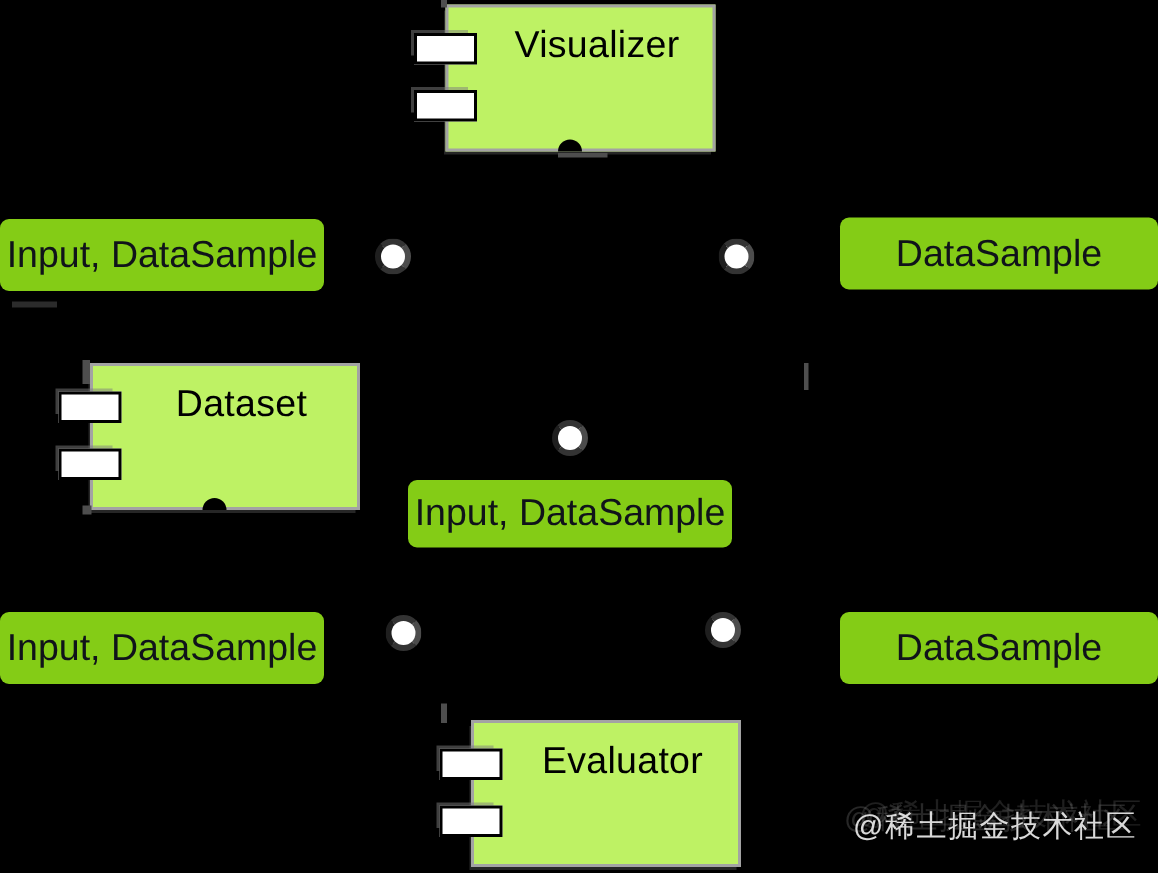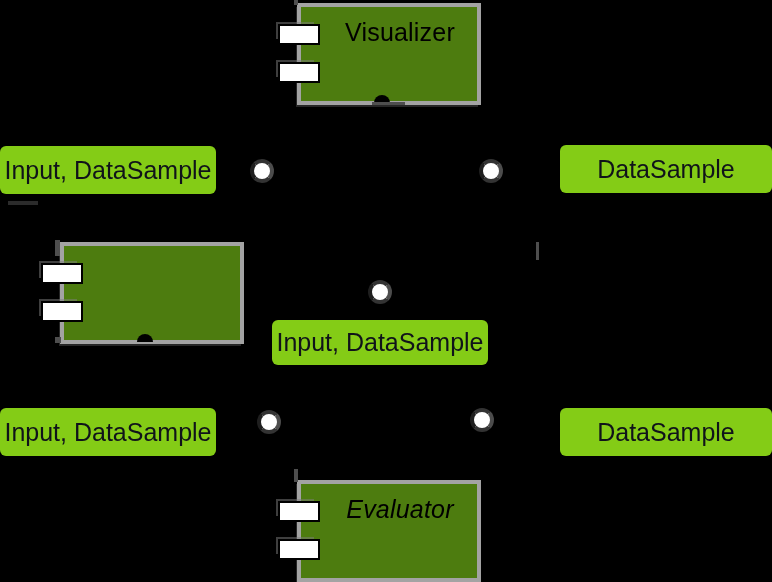--- a/index.html
+++ b/index.html
@@ -10,28 +10,28 @@
     background: #000000;
     overflow: hidden;
     font-family: "Liberation Sans", "DejaVu Sans", sans-serif;
   }
 
   
   .component {
     position: absolute;
     width: 176px;
     height: 94px;
-    background: #4d7c0f;
-    border: 4px solid #a3a3a3;
+    background: #bef264;
+    border: 2px solid #a3a3a3;
     box-shadow: -2px 3px 0 -1px rgba(110,110,110,0.35);
   }
   #visualizer { left: 297px; top: 3px; }
   #dataset    { left: 60px;  top: 242px; }
   #model      { left: 539px; top: 242px; }
-  #evaluator  { left: 297px; top: 480px; font-style: italic; }
+  #evaluator  { left: 314px; top: 480px; }
 
   .ctitle {
     margin-top: 11px;
     padding-left: 22px;
     text-align: center;
     font-size: 25px;
     line-height: 28px;
     color: #000000;
     letter-spacing: 0.2px;
   }
@@ -123,20 +123,21 @@
   <div class="component" id="visualizer">
     <span class="port port1"></span>
     <span class="port port2"></span>
     <div class="ctitle">Visualizer</div>
     <span class="notch"></span>
   </div>
 
   <div class="component" id="dataset">
     <span class="port port1"></span>
     <span class="port port2"></span>
+    <div class="ctitle">Dataset</div>
     <span class="notch"></span>
   </div>
 
 
   <div class="component" id="evaluator">
     <span class="port port1"></span>
     <span class="port port2"></span>
     <div class="ctitle">Evaluator</div>
   </div>
 
@@ -153,14 +154,15 @@
   <span class="ball" id="ball-br"></span>
 
   <span class="art" id="art-1"></span>
   <span class="art" id="art-2"></span>
   <span class="art" id="art-3"></span>
   <span class="art" id="art-4"></span>
   <span class="art" id="art-5"></span>
   <span class="art" id="art-6"></span>
   <span class="art" id="art-7"></span>
 
+  <div class="watermark">@稀土掘金技术社区</div>
 
 </div>
 
 </body></html>

